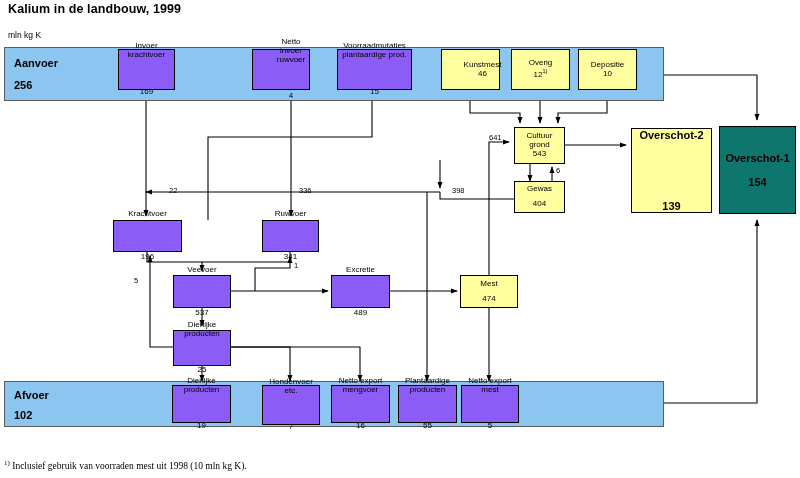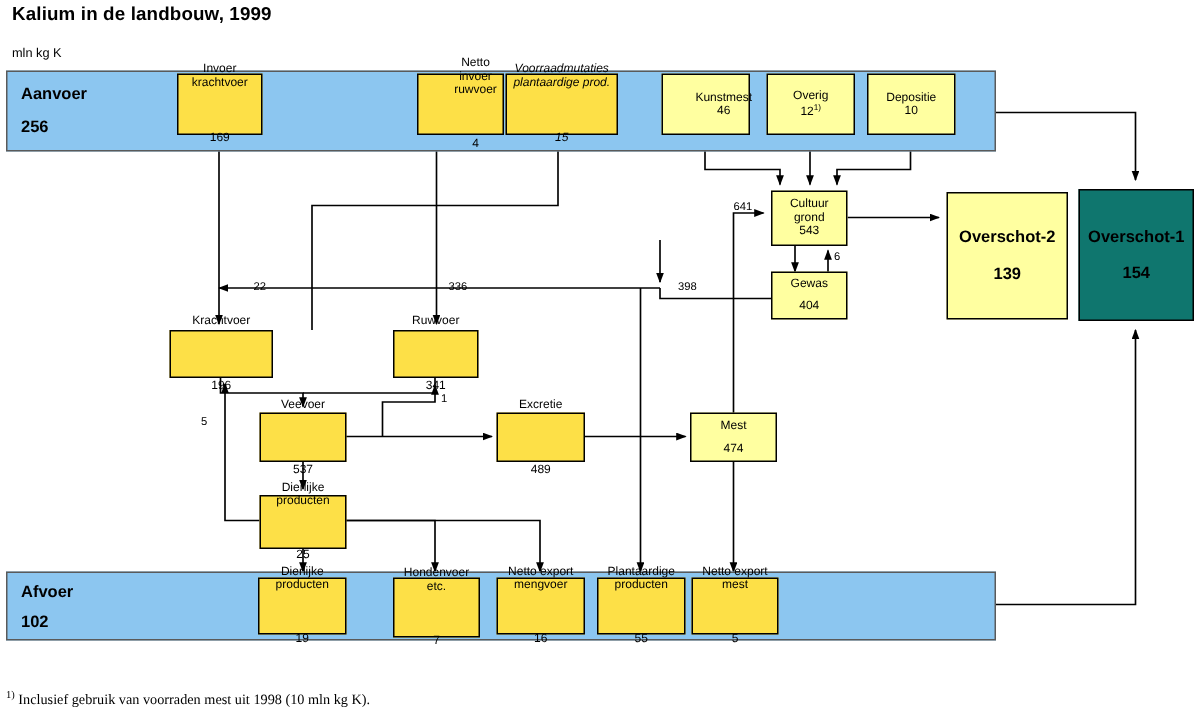--- a/index.html
+++ b/index.html
@@ -63,21 +63,21 @@
   .box {
     box-sizing: border-box;
     border: 1px solid #000000;
     display: flex;
     flex-direction: column;
     align-items: center;
     justify-content: center;
     text-align: center;
     line-height: 1.12;
   }
-  .box.white { background: #fde047; gap: 28px; }
+  .box.white { background: #8b5cf6; gap: 28px; }
   .box.yellow { background: #ffffa0; }
   .box.blue { background: #0f766e; }
   .box .lbl { font-size: 8px; white-space: pre-line; }
   .box .val { font-size: 8px; }
   .box.big .lbl { font-size: 11px; font-weight: bold; }
   .box.big .val { font-size: 11px; font-weight: bold; margin-top: 12px; }
   .box.mid .lbl { font-size: 8px; }
   .box.mid .val { font-size: 8px; margin-top: 6px; }
   .box .sup { font-size: 5.5px; vertical-align: super; }
 
@@ -172,27 +172,27 @@
   <div class="abs band" style="left:4px; top:47px; width:660px; height:54px;"></div>
   <div class="band-title" style="left:14px; top:57px;">Aanvoer</div>
   <div class="band-value" style="left:14px; top:79px;">256</div>
 
   <div class="abs box white" style="left:118px; top:49px; width:57px; height:41px;">
     <div class="lbl">Invoer
 krachtvoer</div>
     <div class="val">169</div>
   </div>
 
-  <div class="abs box white" style="left:278px; top:49px; width:58px; height:41px;padding-left:20px;">
+  <div class="abs box white" style="left:252px; top:49px; width:58px; height:41px;padding-left:20px;">
     <div class="lbl">Netto invoer
 ruwvoer</div>
     <div class="val">4</div>
   </div>
 
-  <div class="abs box white" style="left:337px; top:49px; width:75px; height:41px;font-style:italic;">
+  <div class="abs box white" style="left:337px; top:49px; width:75px; height:41px;">
     <div class="lbl">Voorraadmutaties
 plantaardige prod.</div>
     <div class="val">15</div>
   </div>
 
   <div class="abs box yellow" style="left:441px; top:49px; width:59px; height:41px;padding-left:24px;">
     <div class="lbl">Kunstmest</div>
     <div class="val">46</div>
   </div>
 
@@ -241,21 +241,21 @@
     <div class="lbl">Cultuur
 grond</div>
     <div class="val">543</div>
   </div>
 
   <div class="abs box yellow mid" style="left:514px; top:181px; width:51px; height:32px;">
     <div class="lbl">Gewas</div>
     <div class="val">404</div>
   </div>
 
-  <div class="abs box yellow big" style="left:631px; top:128px; width:81px; height:85px;">
+  <div class="abs box yellow big" style="left:631px; top:128px; width:81px; height:85px;justify-content:space-between;">
     <div class="lbl">Overschot-2</div>
     <div class="val">139</div>
   </div>
 
   <div class="abs box blue big" style="left:719px; top:126px; width:77px; height:88px;">
     <div class="lbl">Overschot-1</div>
     <div class="val">154</div>
   </div>
 
   <div class="abs band" style="left:4px; top:381px; width:660px; height:46px;"></div>

